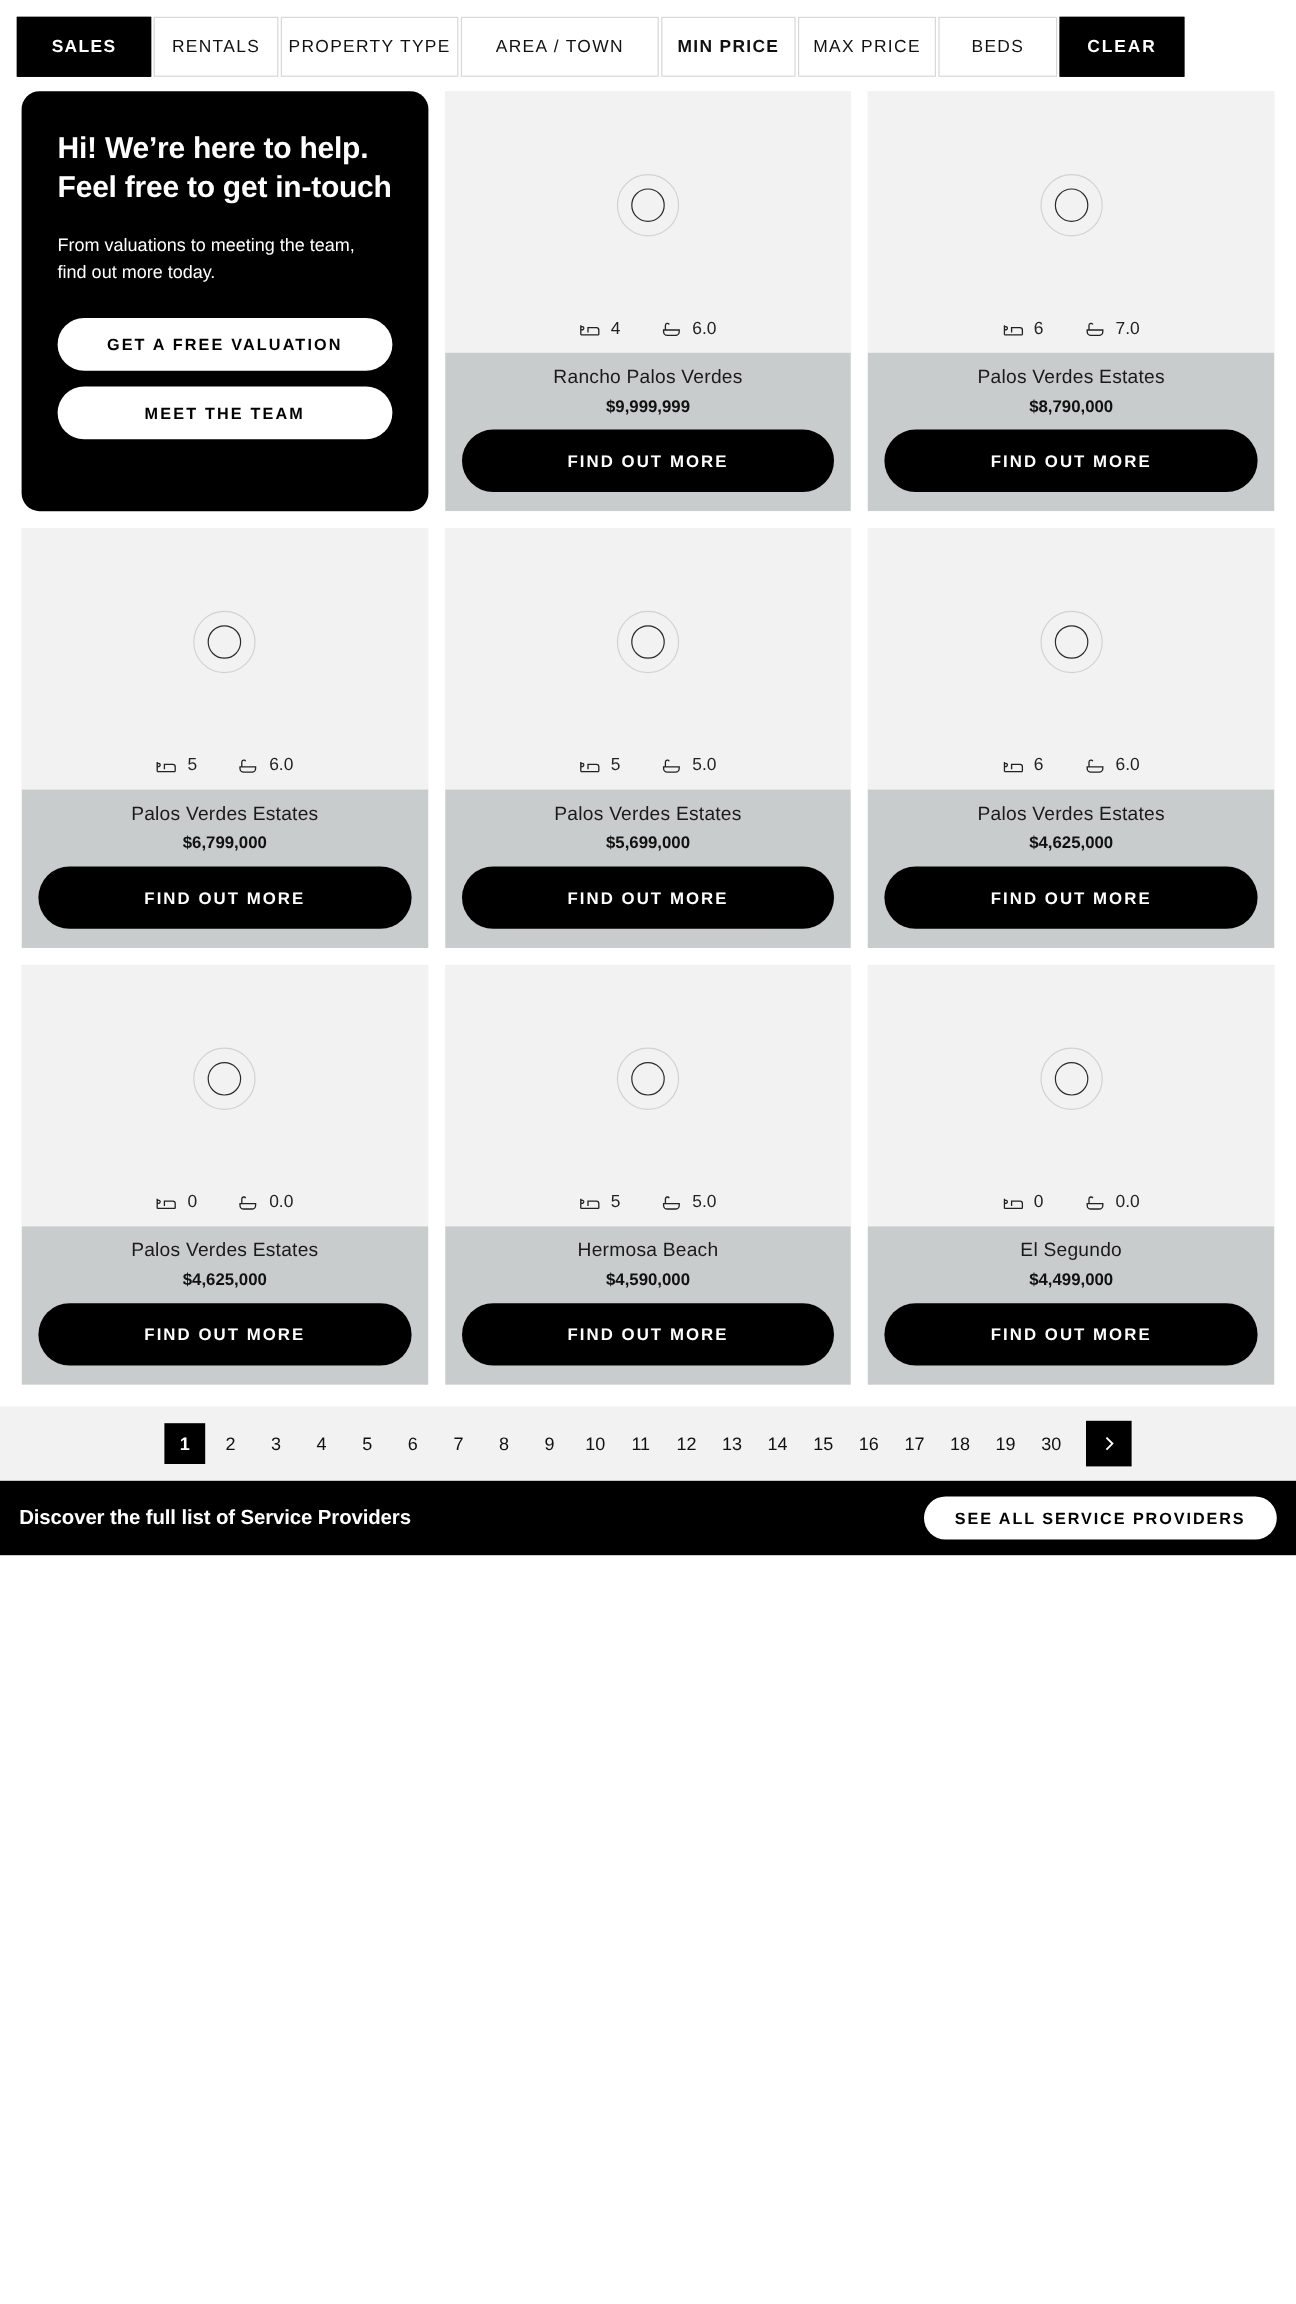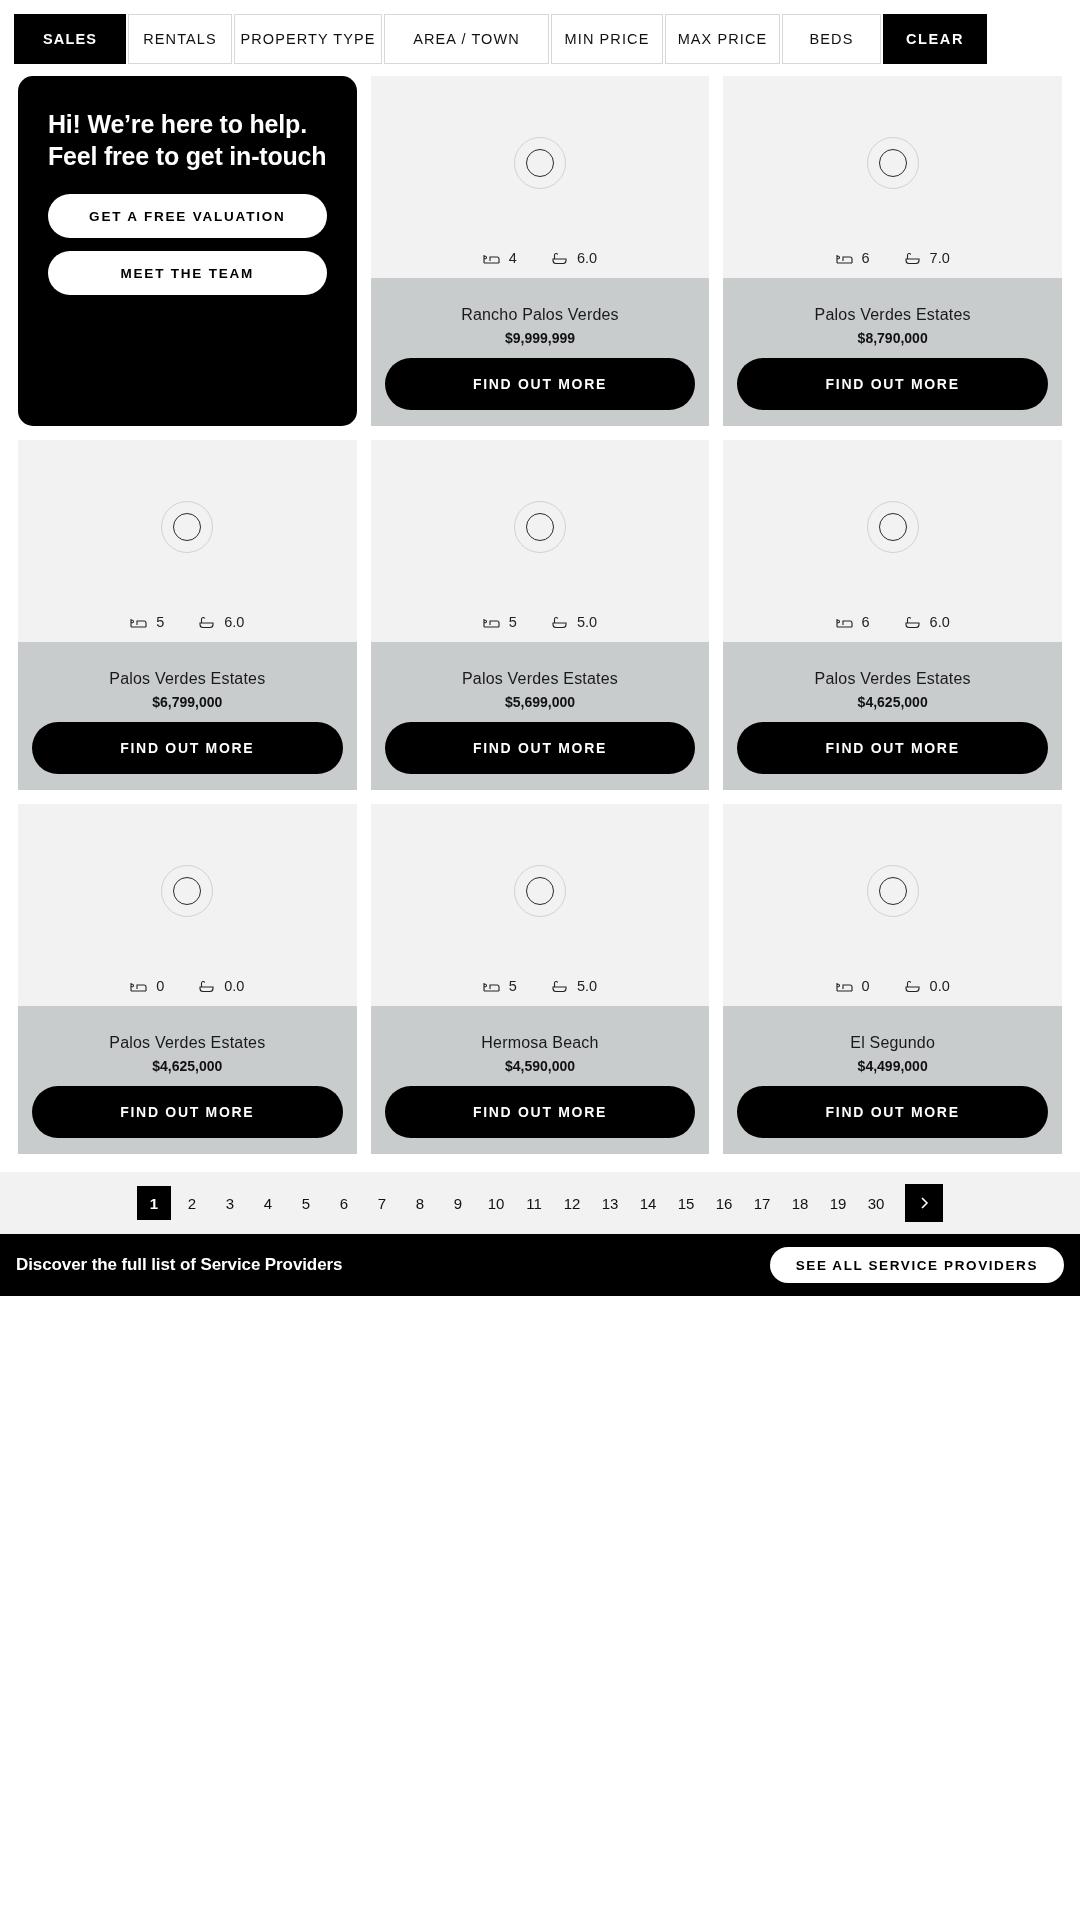--- a/index.html
+++ b/index.html
@@ -51,21 +51,21 @@
     color: #ffffff;
     border-color: #000000;
     font-weight: 700;
     letter-spacing: 1.6px;
     padding: 0 26px;
   }
   .fp-sales   { width: 112px; }
   .fp-rentals { width: 104px; }
   .fp-type    { width: 148px; }
   .fp-area    { width: 165px; }
-  .fp-min     { width: 112px; }
+  .fp-min     { width: 112px; font-weight: bold; }
   .fp-max     { width: 115px; }
   .fp-beds    { width: 99px; }
   .fp-clear   { width: 104px; }
 
   
   .grid-wrap {
     padding: 0 18px;
     background: #ffffff;
   }
   .grid {
@@ -157,21 +157,21 @@
   .spec {
     display: flex;
     align-items: center;
     gap: 9px;
     font-size: 14.5px;
     color: #222222;
   }
   .spec svg { display: block; }
   .card-info {
     background: #c9cccc;
-    padding: 28px 14px 16px 14px;
+    padding: 12px 14px 16px 14px;
     text-align: center;
   }
   .card-title {
     font-size: 16px;
     color: #1a1a1a;
     letter-spacing: 0.2px;
     margin-bottom: 6px;
   }
   .card-price {
     font-size: 14px;
@@ -279,20 +279,21 @@
     <div class="filter-pill fp-max">MAX PRICE</div>
     <div class="filter-pill fp-beds">BEDS</div>
     <div class="filter-pill clear fp-clear">CLEAR</div>
   </div>
 
   <div class="grid-wrap">
     <div class="grid">
 
       <div class="promo">
         <h2>Hi! We’re here to help. Feel free to get in-touch</h2>
+        <p>From valuations to meeting the team, find out more today.</p>
         <div class="promo-btn">GET A FREE VALUATION</div>
         <div class="promo-btn">MEET THE TEAM</div>
       </div>
 
       <div class="card">
         <div class="card-media">
           <div class="spinner"></div>
         </div>
         <div class="card-specs">
           <div class="spec">

